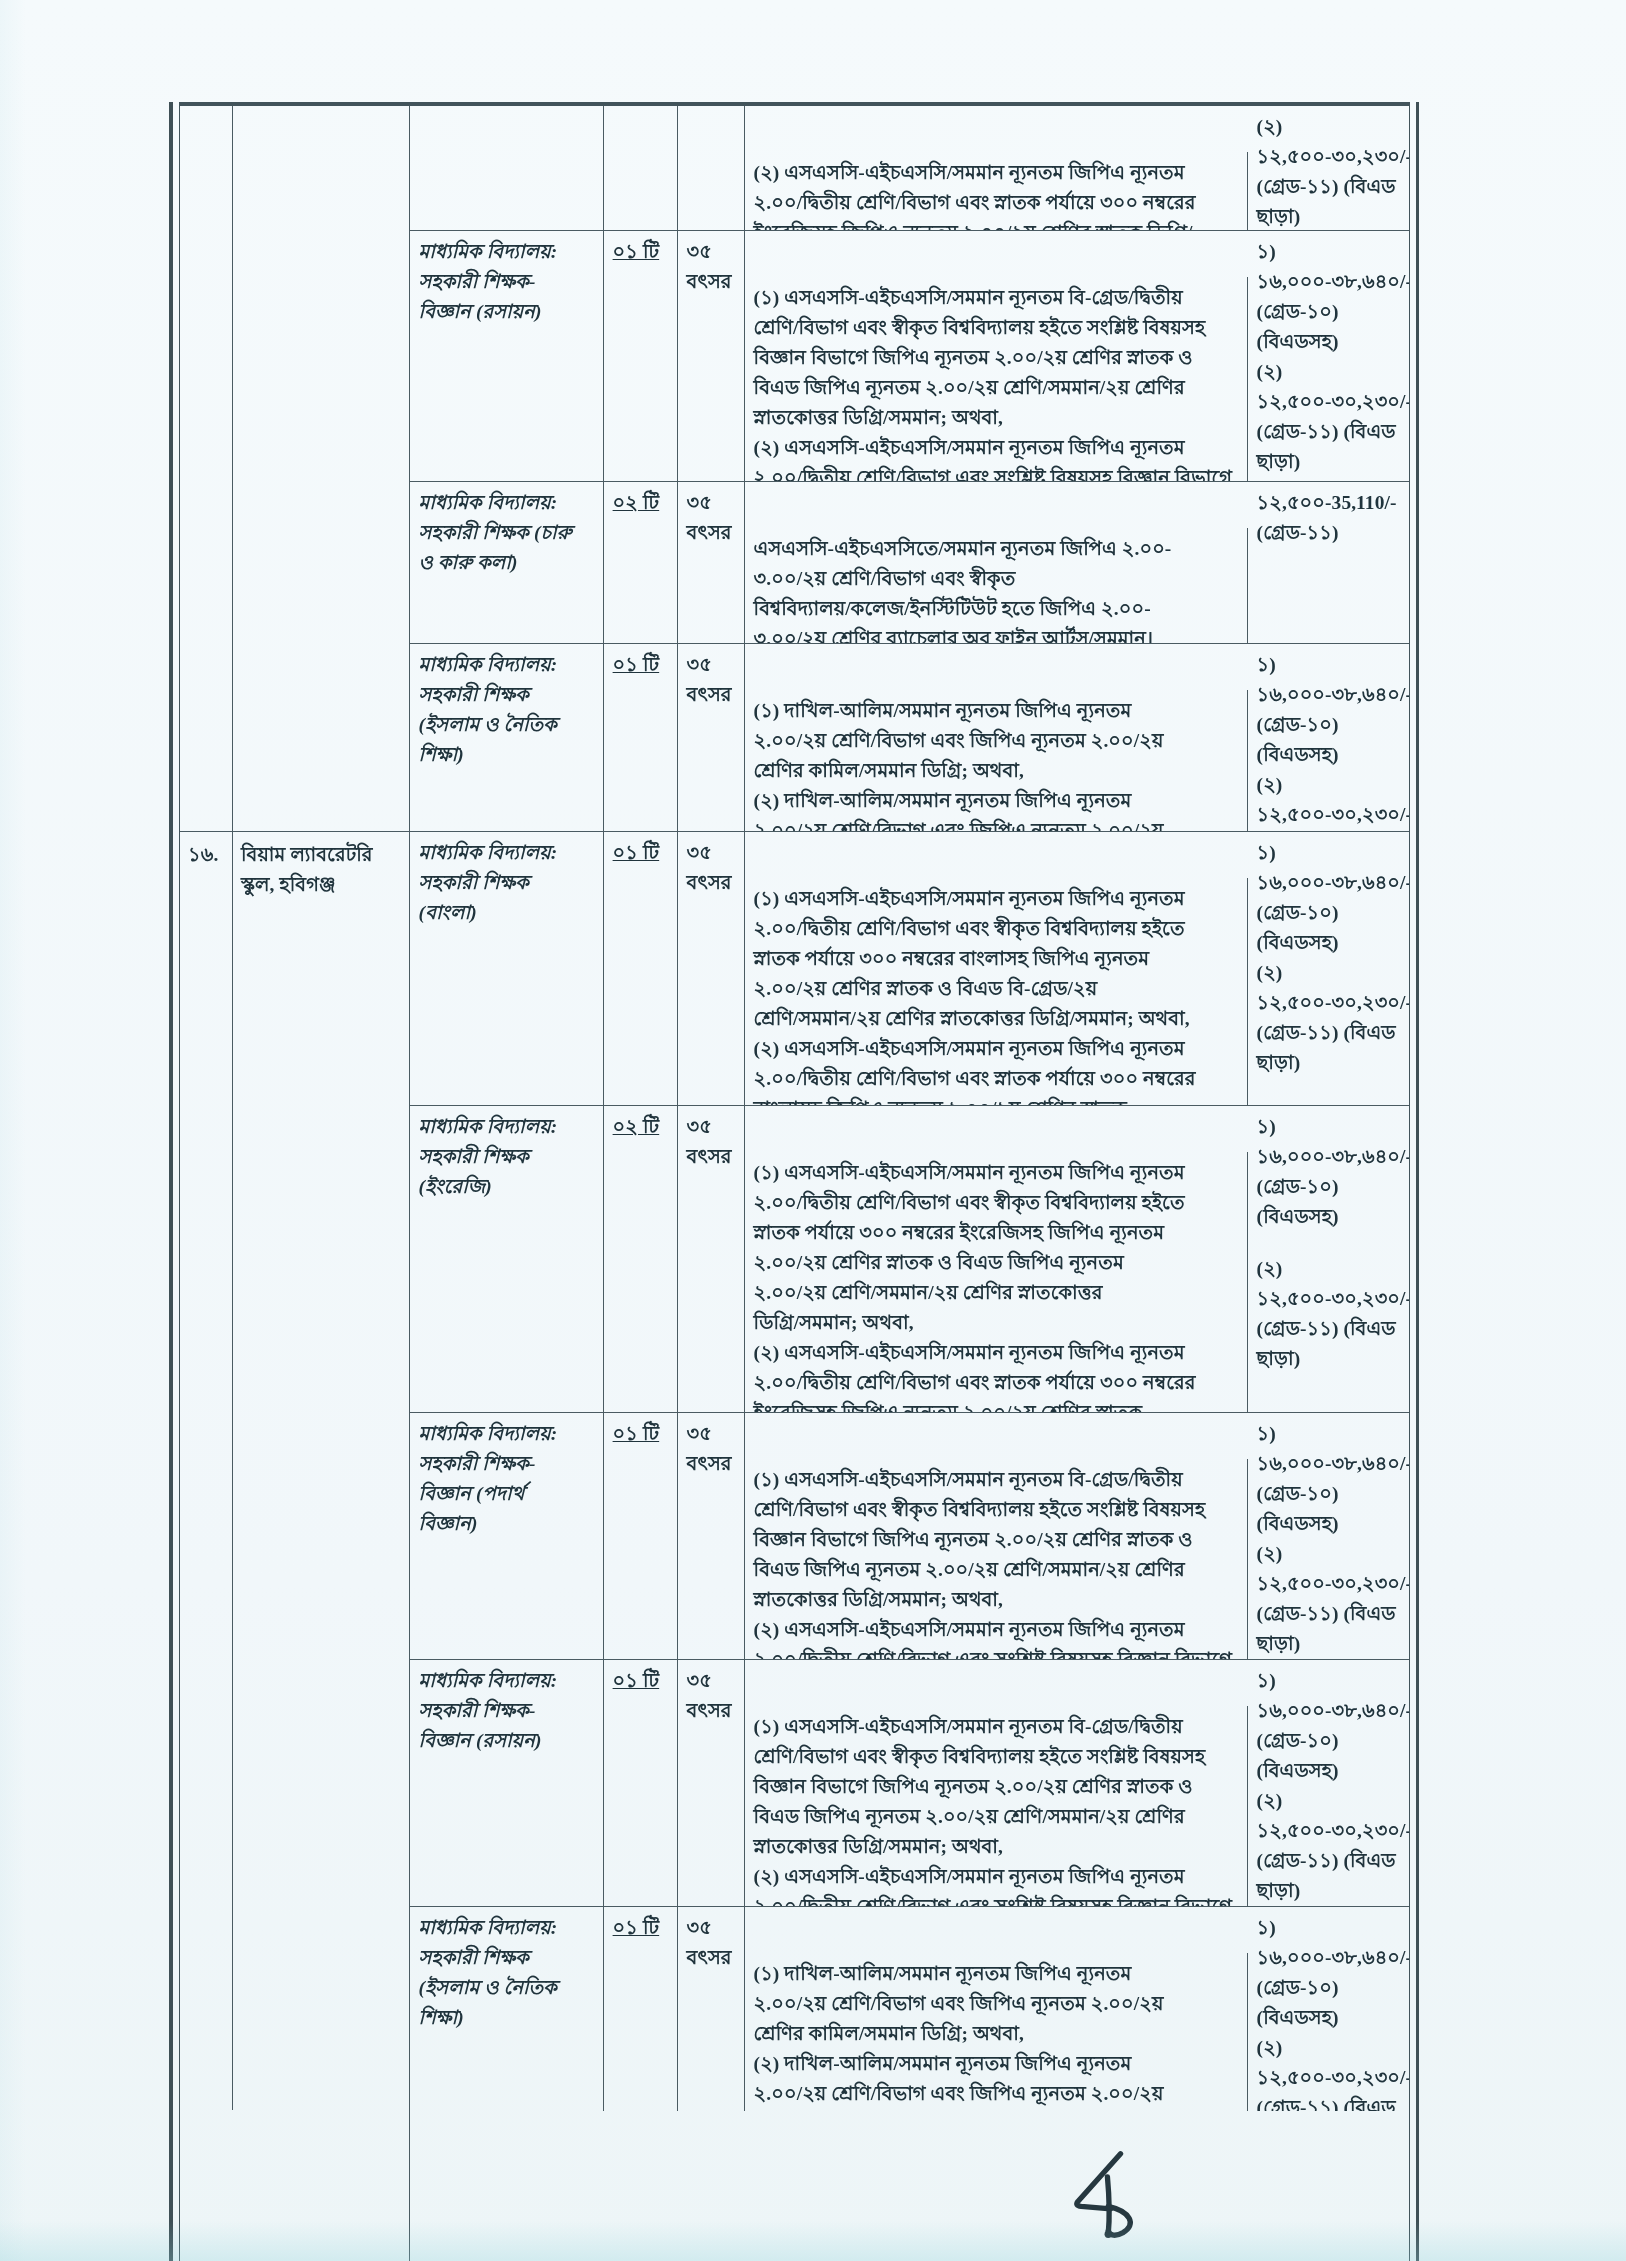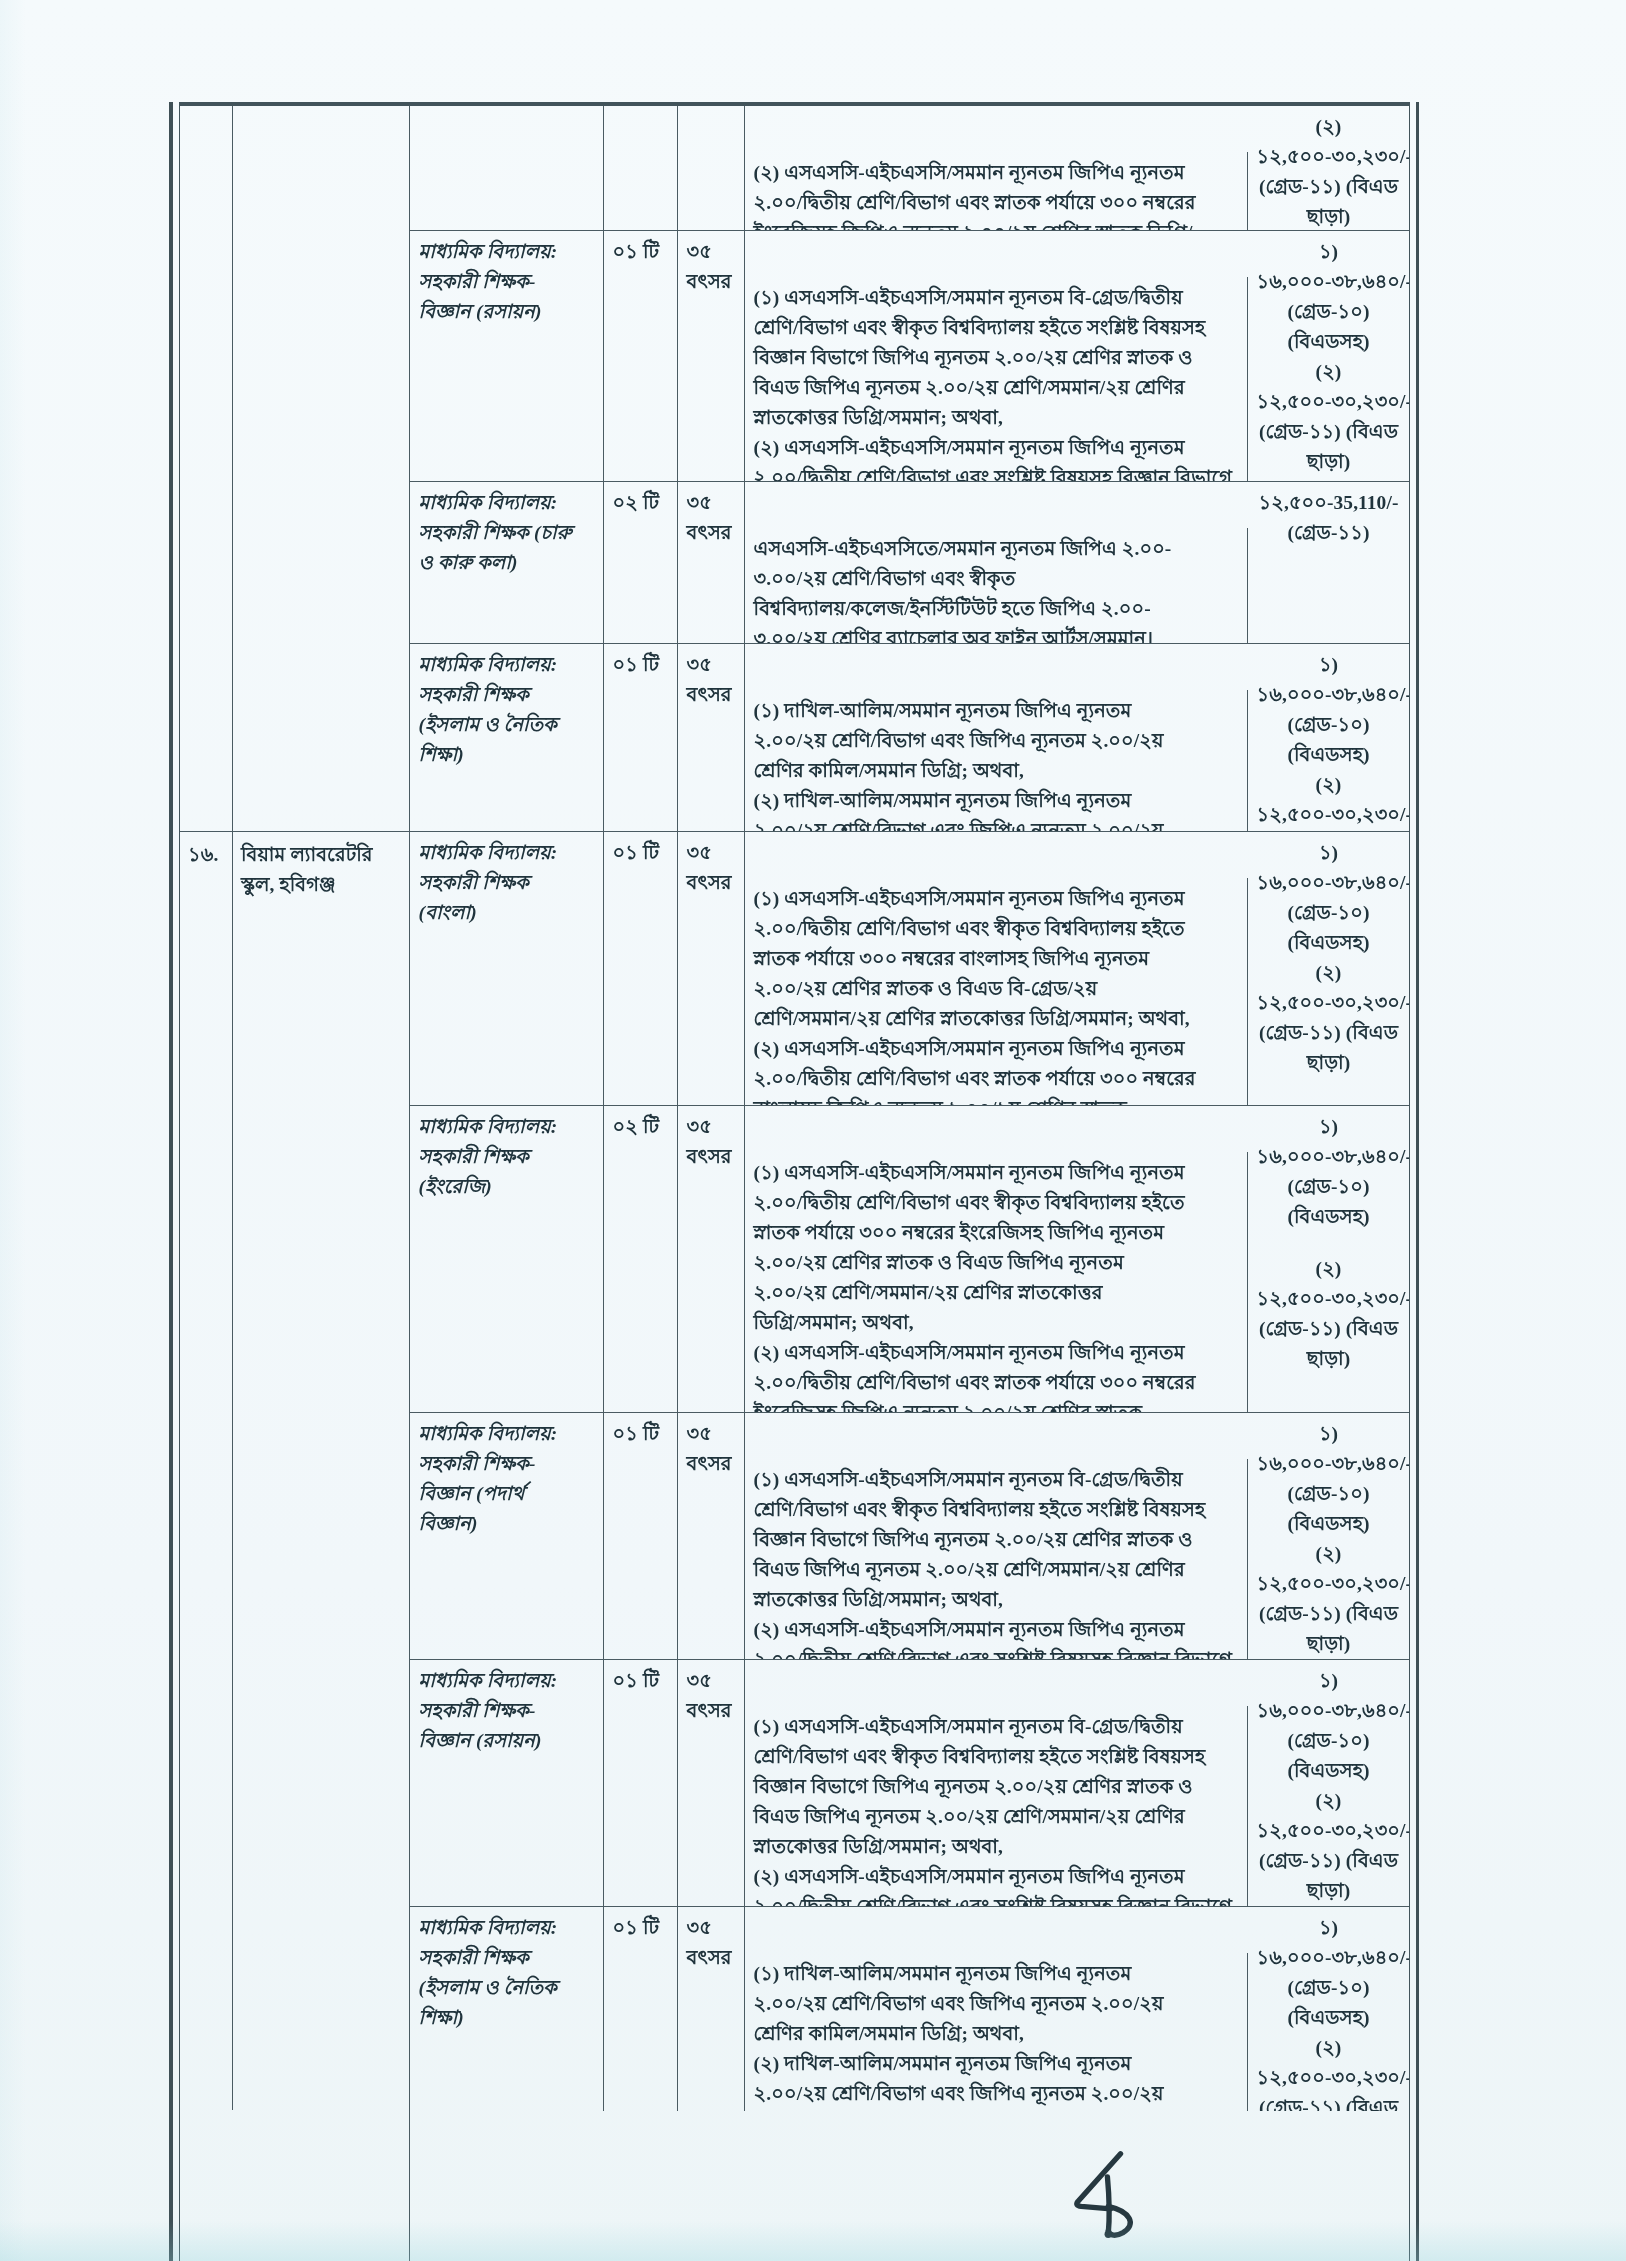--- a/index.html
+++ b/index.html
@@ -55,30 +55,30 @@
     overflow:hidden;
   }
   .trow:last-child{border-bottom:none;}
   .cell{
     box-sizing:border-box;height:100%;
     padding:6px 8.6px 5.3px 8.6px;
     border-right:1.3px solid #4a5b62;
     white-space:pre-line;overflow:hidden;
   }
   .c-post{width:194px;font-style:italic;}
-  .c-count{width:74px;}
+  .c-count{width:74px;text-decoration:underline;}
   .c-age{width:67px;}
   .c-qual{width:503px;margin-top:46px;}
   .c-salary{
     width:161px;border-right:none;
     display:flex;flex-direction:column;justify-content:space-between;
     padding-bottom:38px;
   }
   .c-salary.tight{padding-bottom:17px;}
-  .sal-part{white-space:pre-line;text-align:center;}
+  .sal-part{white-space:pre-line;}
   .sal-part:empty{display:none;}
 
   
   .signature{position:absolute;left:1053px;top:2144px;}
 </style>
 </head>
 <body>
 
 <div class="page">
 

